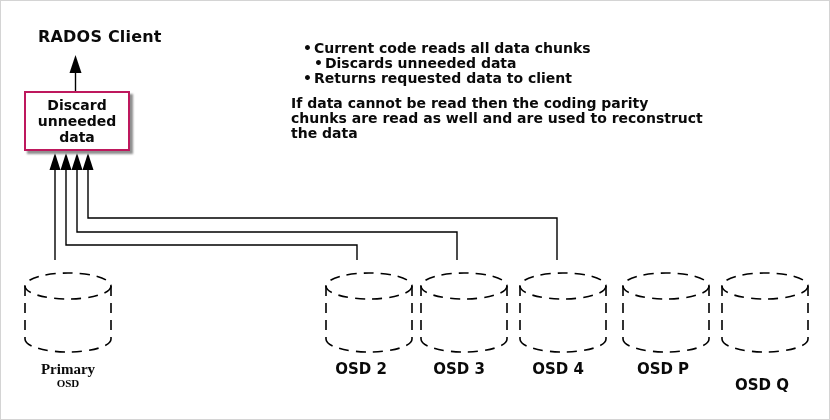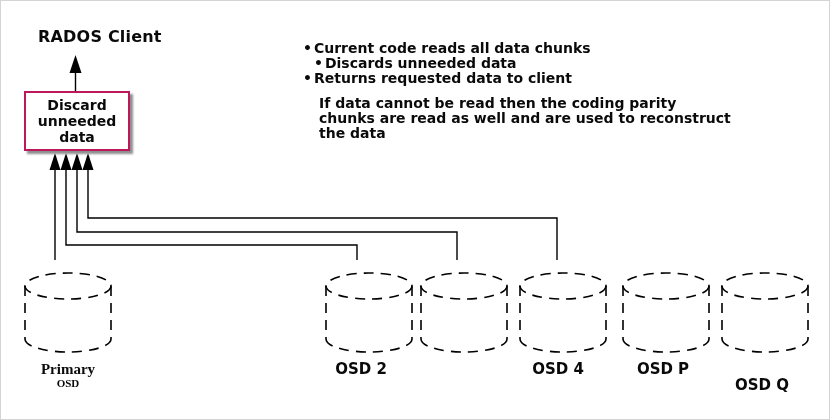--- a/index.html
+++ b/index.html
@@ -18,21 +18,21 @@
     background:#ffffff;border:2px solid #be185d;box-sizing:border-box;
     box-shadow:3px 3px 2px #8f8f8f;
     display:flex;flex-direction:column;justify-content:center;align-items:center;
     font-size:14px;font-weight:bold;line-height:16px;text-align:center;
   }
   .bullet-list{position:absolute;left:302px;top:40px;font-size:14px;font-weight:bold;}
   .bullet-row{display:flex;line-height:15px;white-space:nowrap;}
   .bullet-row.indented{padding-left:11px;}
   .bullet-glyph{margin-right:2px;}
   .paragraph{
-    position:absolute;left:290px;top:95px;font-size:14px;font-weight:bold;margin-left:28px;
+    position:absolute;left:290px;top:95px;font-size:14px;font-weight:bold;
   }
   .para-line{line-height:15px;white-space:nowrap;}
   .osd-label{
     position:absolute;top:361px;width:120px;text-align:center;
     font-size:15px;font-weight:bold;line-height:15px;white-space:nowrap;
   }
   .osd-sublabel{font-size:11px;line-height:12px;font-weight:bold;}
 </style>
 </head>
 <body>
@@ -106,17 +106,18 @@
     <div class="para-line">If data cannot be read then the coding parity</div>
     <div class="para-line">chunks are read as well and are used to reconstruct</div>
     <div class="para-line">the data</div>
   </div>
 
   <div class="osd-label" style="left:7px;font-family:Liberation Serif, serif;">
     <div>Primary</div>
     <div class="osd-sublabel">OSD</div>
   </div>
   <div class="osd-label" style="left:300px;">OSD 2</div>
+  <div class="osd-label" style="left:398px;">OSD 3</div>
   <div class="osd-label" style="left:497px;">OSD 4</div>
   <div class="osd-label" style="left:602px;">OSD P</div>
   <div class="osd-label" style="left:701px;margin-top:16px;">OSD Q</div>
 
 </div>
 
 </body></html>

